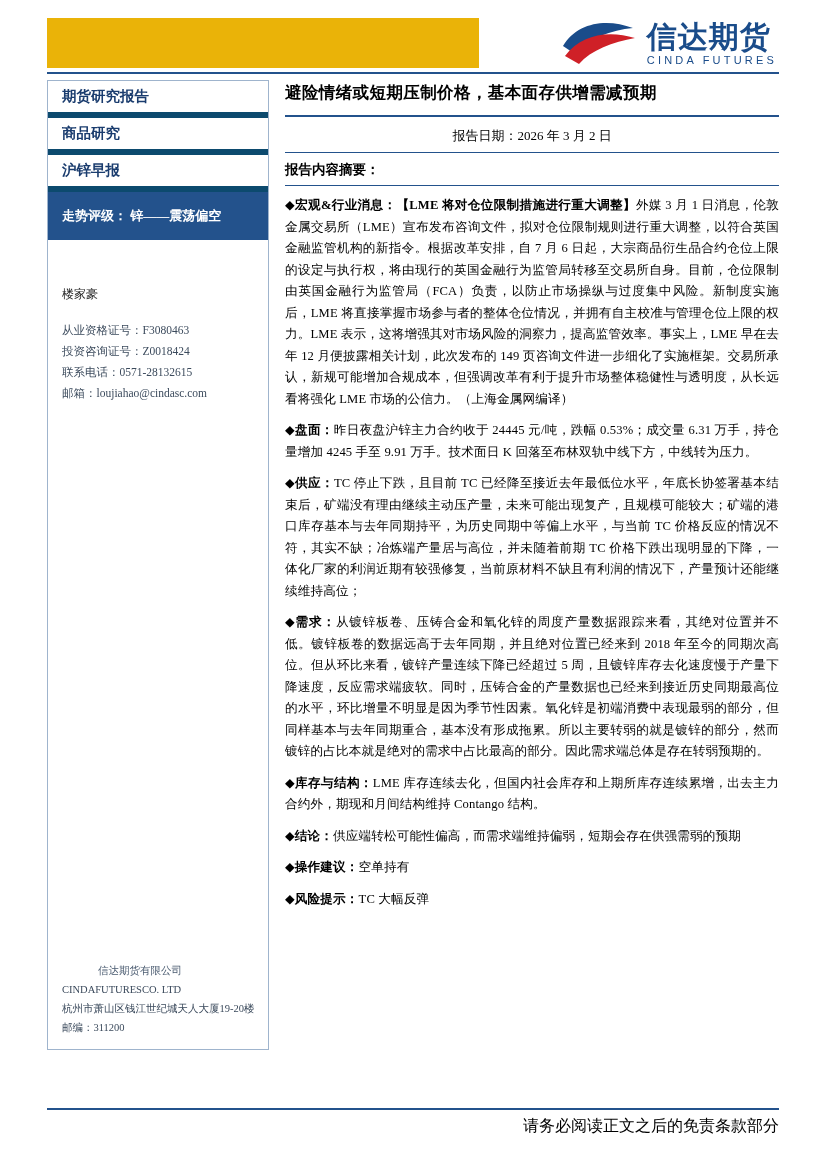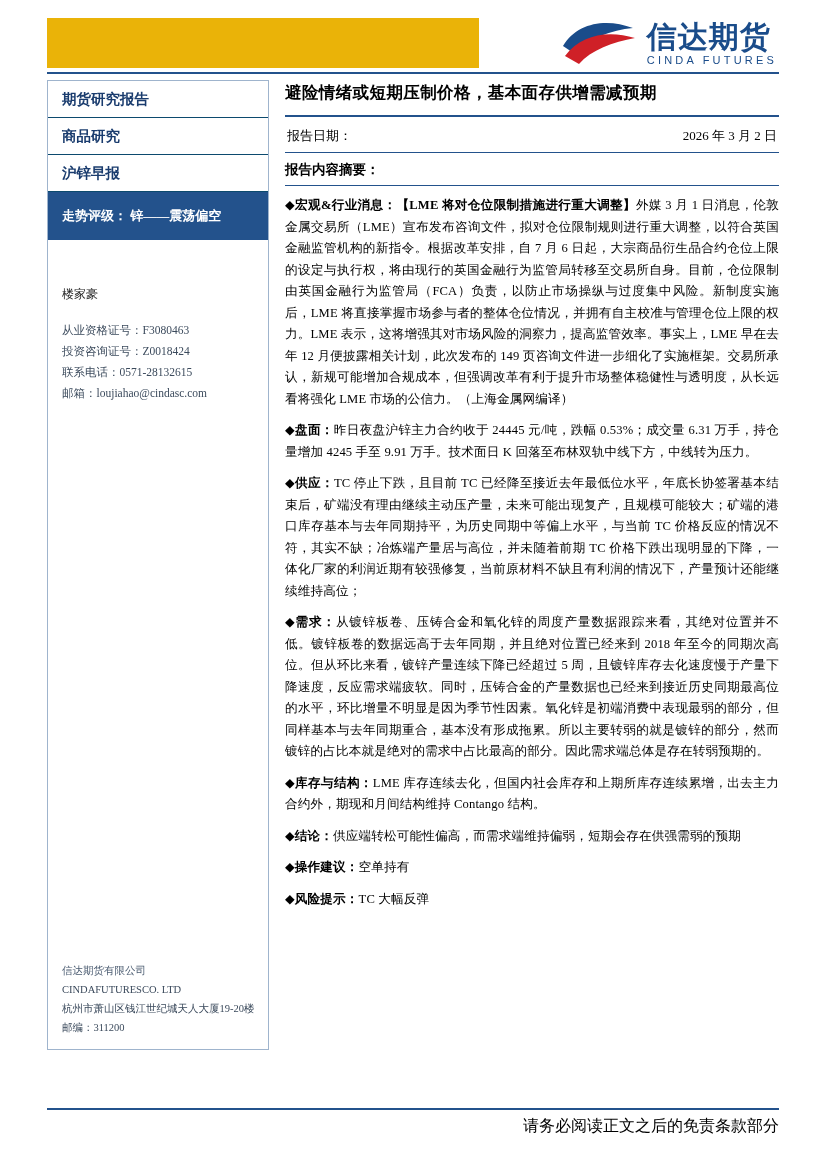--- a/index.html
+++ b/index.html
@@ -90,21 +90,21 @@
     padding: 0;
   }
   .lt-row {
     height: 37px;
     display: flex;
     align-items: center;
     padding-left: 14px;
     font-size: 14.5px;
     color: #1a3c6e;
     font-weight: bold;
-    border-bottom: 1px solid #0c4a6e;
+    border-bottom: 6px solid #0c4a6e;
     box-sizing: border-box;
   }
   .lt-row.sub {
     color: #1a3c6e;
   }
   .lt-row.dark {
     background: #23528c;
     color: #ffffff;
     font-size: 13px;
     border-bottom: none;
@@ -128,20 +128,21 @@
     bottom: 12px;
     width: 100%;
     padding-left: 14px;
     box-sizing: border-box;
     font-size: 10.5px;
     line-height: 19px;
     color: #3b4a5c;
   }
   .left-footer .company {
     color: #4a5b70;
+    margin-left: 36px;
   }
 
   
   .right-col {
     position: absolute;
     left: 285px;
     top: 80px;
     width: 494px;
   }
   .doc-title {
@@ -152,21 +153,21 @@
     padding-bottom: 9px;
     letter-spacing: 0.4px;
   }
   .hr-thick {
     height: 2px;
     background: #23528c;
     margin-bottom: 8px;
   }
   .date-row {
     display: flex;
-    justify-content: space-between;
+    justify-content: center;
     font-size: 13px;
     padding: 2px 2px 7px 2px;
   }
   .hr-thin {
     height: 1px;
     background: #23528c;
     margin-bottom: 8px;
   }
   .summary-head {
     font-size: 13.5px;

